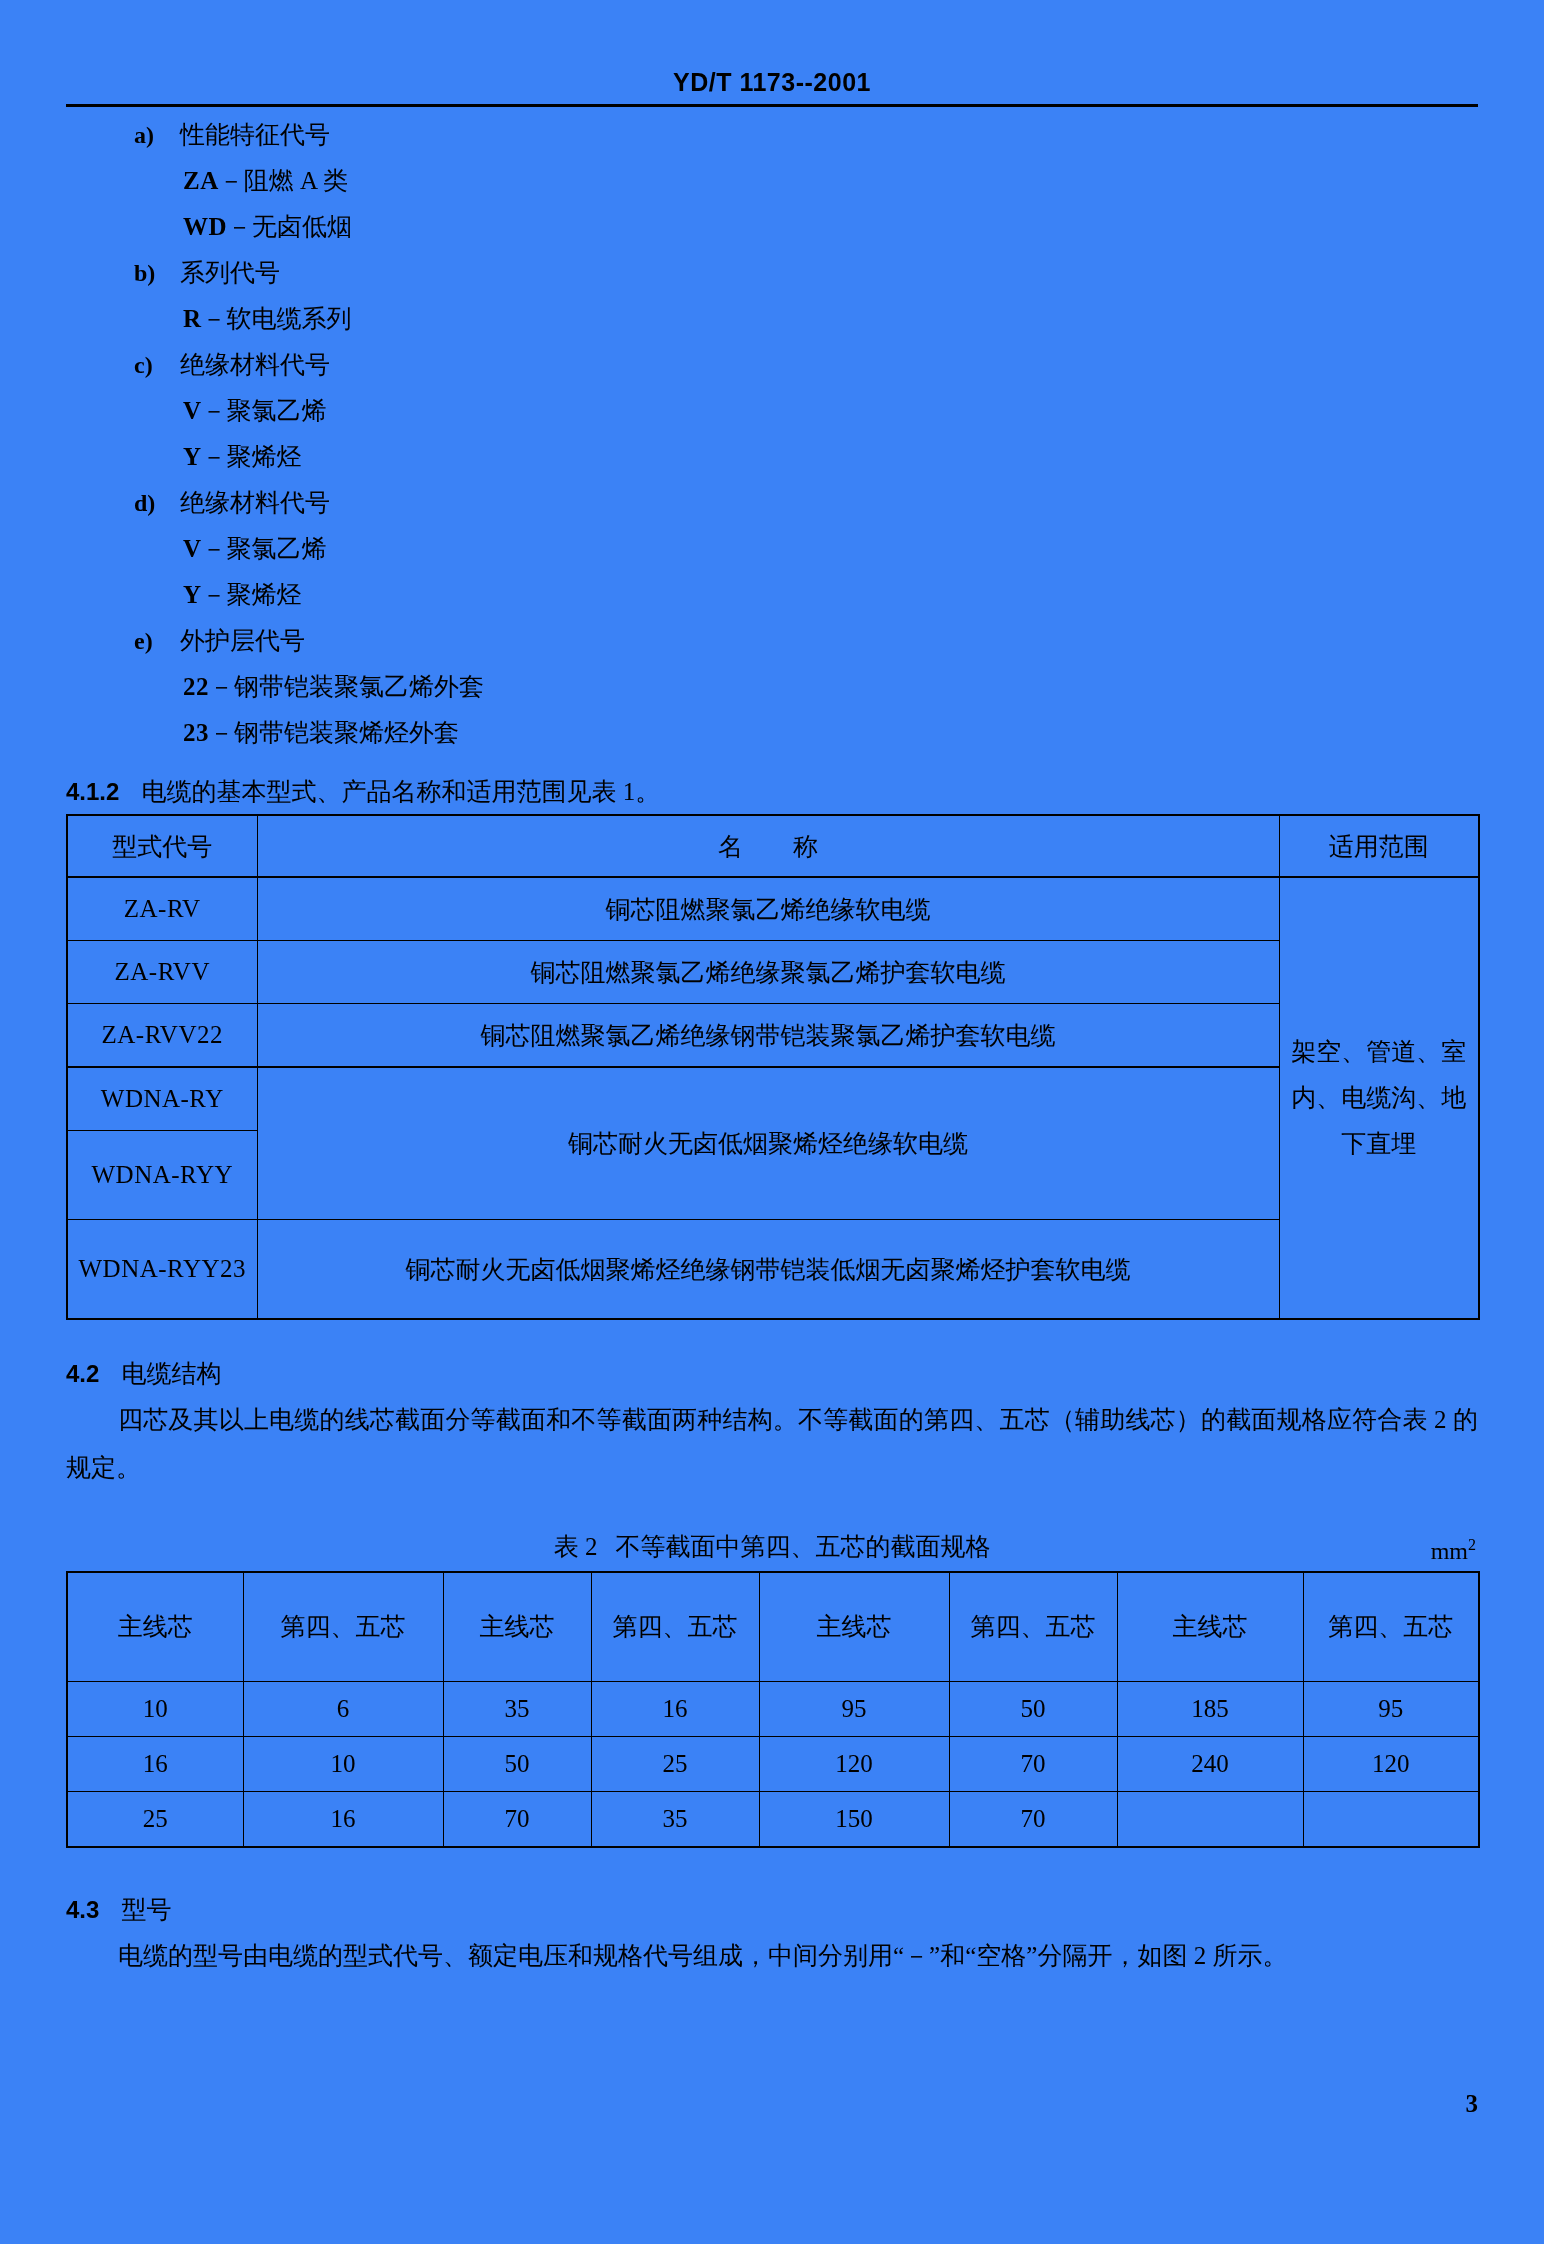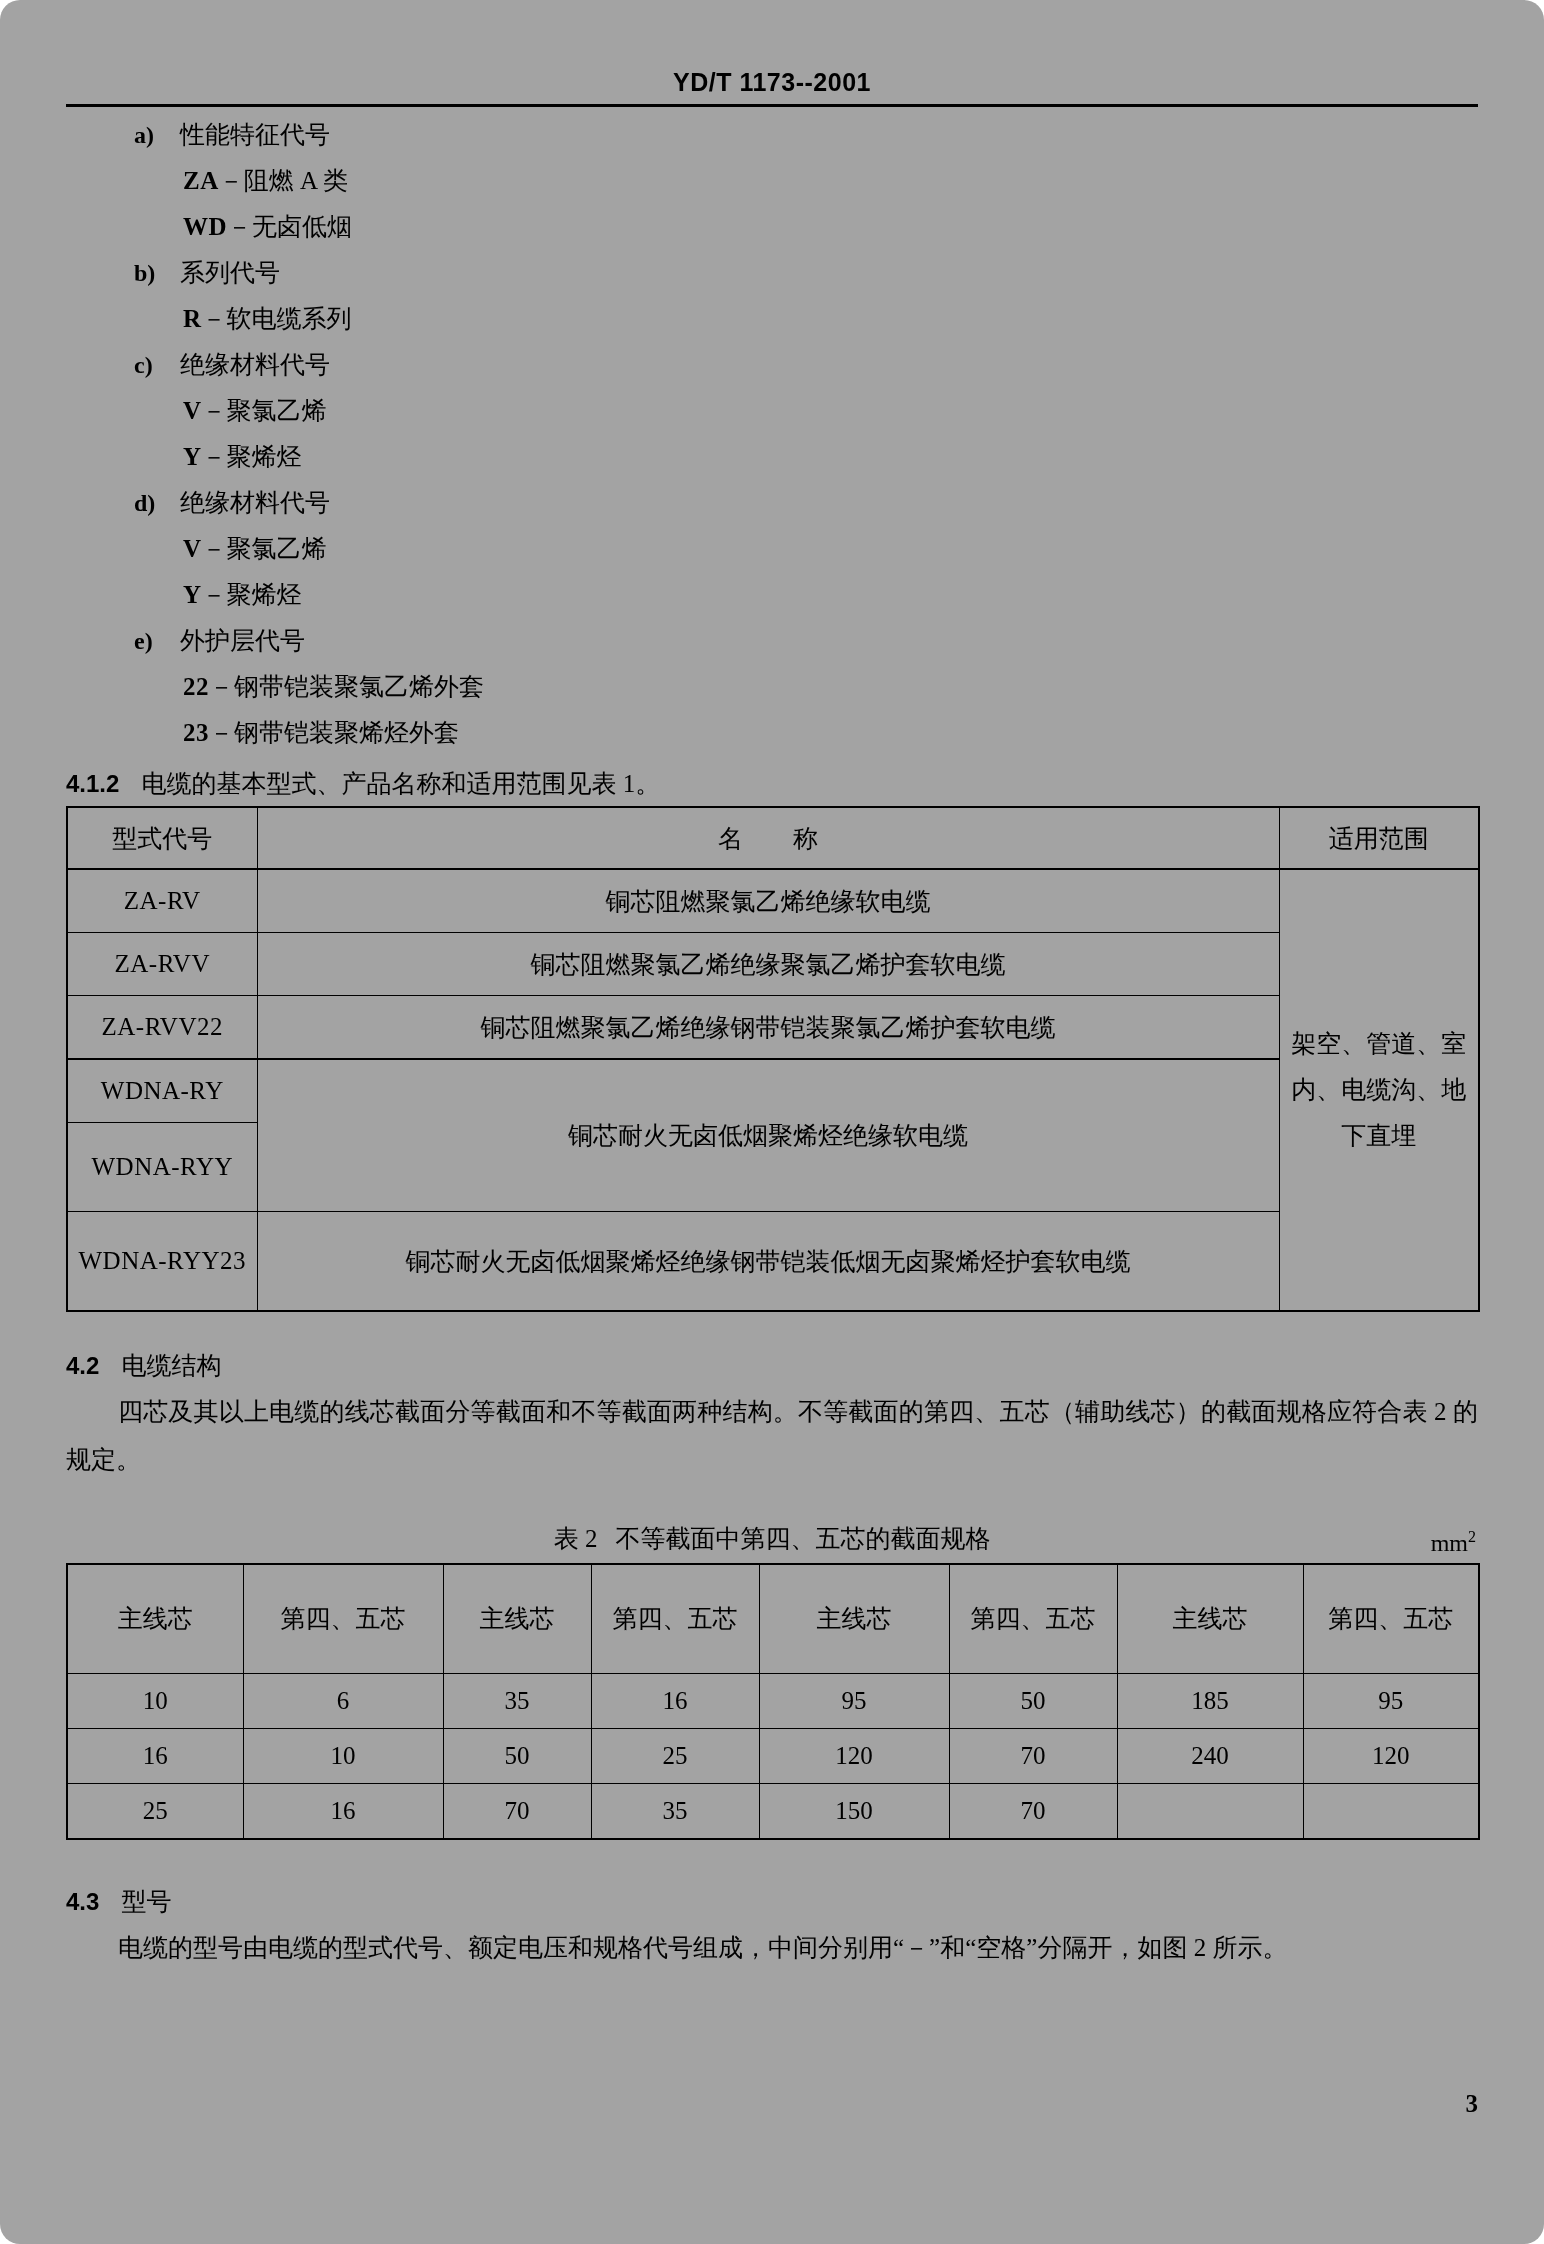--- a/index.html
+++ b/index.html
@@ -8,24 +8,23 @@
     background: #ffffff;
   }
   body {
     font-family: "Liberation Serif", "DejaVu Serif", serif;
     color: #000000;
   }
   .page {
     position: relative;
     width: 1544px;
     height: 2244px;
-    background: #a3a3a3;
+    background: #3b82f6;
     margin: 0 auto;
     overflow: hidden;
-    border-radius: 20px;
   }
 
   
   .header {
     position: absolute;
     left: 66px;
     top: 68px;
     width: 1412px;
     text-align: center;
     font-family: "Liberation Sans", "DejaVu Sans", sans-serif;
@@ -76,21 +75,21 @@
     font-family: "Liberation Serif", serif;
     font-weight: bold;
     letter-spacing: 0.5px;
   }
 
   .clause {
     display: flex;
     align-items: baseline;
     font-size: 25px;
     line-height: 44px;
-    margin-top: 6px;
+    margin-top: 14px;
   }
   .clause-num {
     font-family: "Liberation Sans", "DejaVu Sans", sans-serif;
     font-weight: bold;
     font-size: 24px;
     flex: 0 0 auto;
     margin-right: 22px;
   }
   .clause-text { font-size: 25px; }
 

